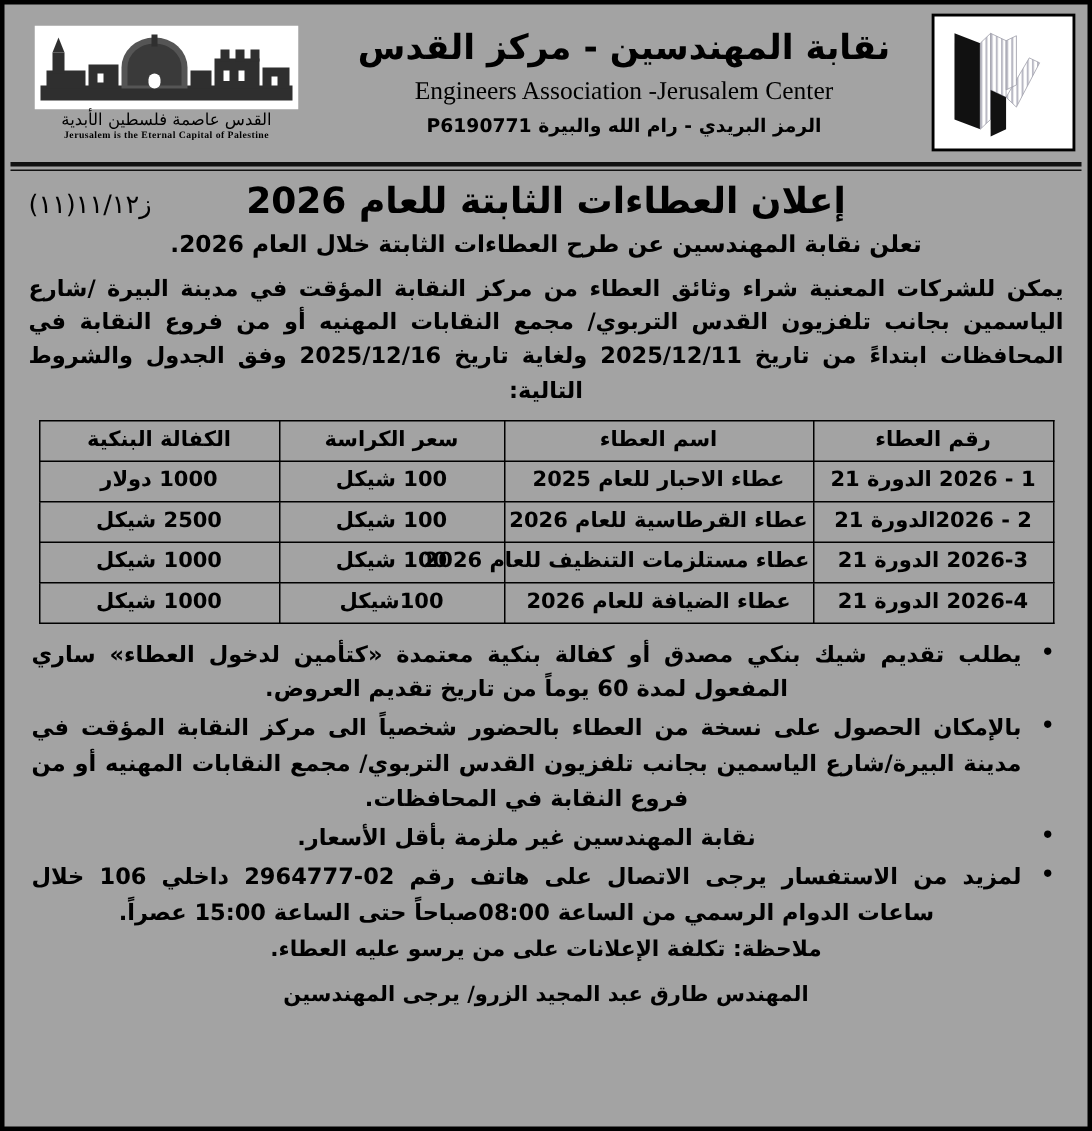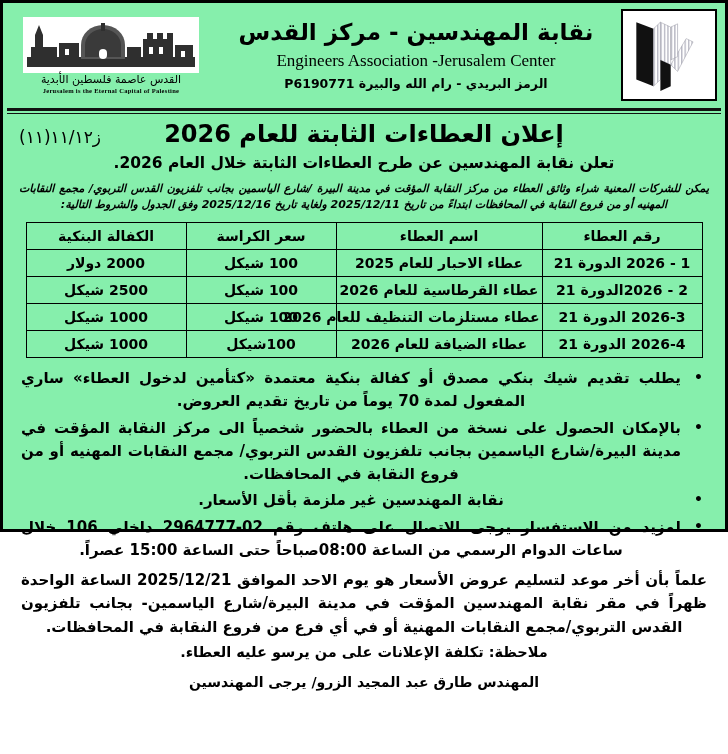--- a/index.html
+++ b/index.html
@@ -10,24 +10,24 @@
   body {
     width: 728px;
     height: 754px;
     font-family: "DejaVu Sans", "Liberation Sans", sans-serif;
     color: #000000;
     overflow: hidden;
   }
   .page {
     position: relative;
     width: 728px;
-    height: 532px;
+    height: 754px;
     box-sizing: border-box;
     border: 3px solid #000;
-    background: #86efac;
+    background: #a3a3a3;
   }
 
   
   .header {
     position: relative;
     height: 104px;
     display: flex;
     align-items: center;
     justify-content: space-between;
     padding: 0 8px;
@@ -131,28 +131,27 @@
 
   .subtitle {
     text-align: center;
     font-size: 15.5px;
     font-weight: bold;
     line-height: 1.4;
     margin-top: 1px;
   }
 
   .intro {
-    font-size: 11px;
+    font-size: 15px;
     font-weight: bold;
     line-height: 1.52;
     text-align: justify;
     text-align-last: center;
     margin-top: 6px;
     padding: 0 2px;
-    font-style: italic;
   }
 
   
   table.tenders {
     width: 676px;
     margin: 8px auto 0 auto;
     border-collapse: collapse;
     table-layout: fixed;
     direction: rtl;
   }
@@ -311,21 +310,21 @@
           <th>اسم العطاء</th>
           <th>سعر الكراسة</th>
           <th>الكفالة البنكية</th>
         </tr>
       </thead>
       <tbody>
         <tr>
           <td>1 - 2026 الدورة 21</td>
           <td>عطاء الاحبار للعام 2025</td>
           <td>100 شيكل</td>
-          <td>2000 دولار</td>
+          <td>1000 دولار</td>
         </tr>
         <tr>
           <td>2 - 2026الدورة 21</td>
           <td>عطاء القرطاسية للعام 2026</td>
           <td>100 شيكل</td>
           <td>2500 شيكل</td>
         </tr>
         <tr>
           <td>2026-3 الدورة 21</td>
           <td>عطاء مستلزمات التنظيف للعام 2026</td>
@@ -335,25 +334,24 @@
         <tr>
           <td>2026-4 الدورة 21</td>
           <td>عطاء الضيافة للعام 2026</td>
           <td>100شيكل</td>
           <td>1000 شيكل</td>
         </tr>
       </tbody>
     </table>
 
     <ul class="conditions">
-      <li>يطلب تقديم شيك بنكي مصدق أو كفالة بنكية معتمدة «كتأمين لدخول العطاء» ساري المفعول لمدة 70 يوماً من تاريخ تقديم العروض.</li>
+      <li>يطلب تقديم شيك بنكي مصدق أو كفالة بنكية معتمدة «كتأمين لدخول العطاء» ساري المفعول لمدة 60 يوماً من تاريخ تقديم العروض.</li>
       <li>بالإمكان الحصول على نسخة من العطاء  بالحضور شخصياً الى مركز النقابة المؤقت في مدينة البيرة/شارع الياسمين بجانب تلفزيون القدس التربوي/ مجمع النقابات المهنيه أو من فروع النقابة في المحافظات.</li>
       <li>نقابة المهندسين غير ملزمة بأقل الأسعار.</li>
       <li>لمزيد من الاستفسار يرجى الاتصال على هاتف رقم 02-2964777 داخلي 106 خلال ساعات الدوام الرسمي من الساعة 08:00صباحاً حتى الساعة 15:00 عصراً.</li>
     </ul>
 
-    <div class="closing">علماً بأن أخر موعد لتسليم عروض الأسعار هو يوم الاحد الموافق 2025/12/21 الساعة الواحدة ظهراً في مقر نقابة المهندسين المؤقت في مدينة البيرة/شارع الياسمين- بجانب تلفزيون القدس التربوي/مجمع النقابات المهنية أو في أي فرع من فروع النقابة في المحافظات.</div>
 
     <div class="note">ملاحظة: تكلفة الإعلانات على من يرسو عليه العطاء.</div>
 
     <div class="signature">المهندس طارق عبد المجيد الزرو/  يرجى المهندسين</div>
   </div>
 </div>
 
 </body></html>

